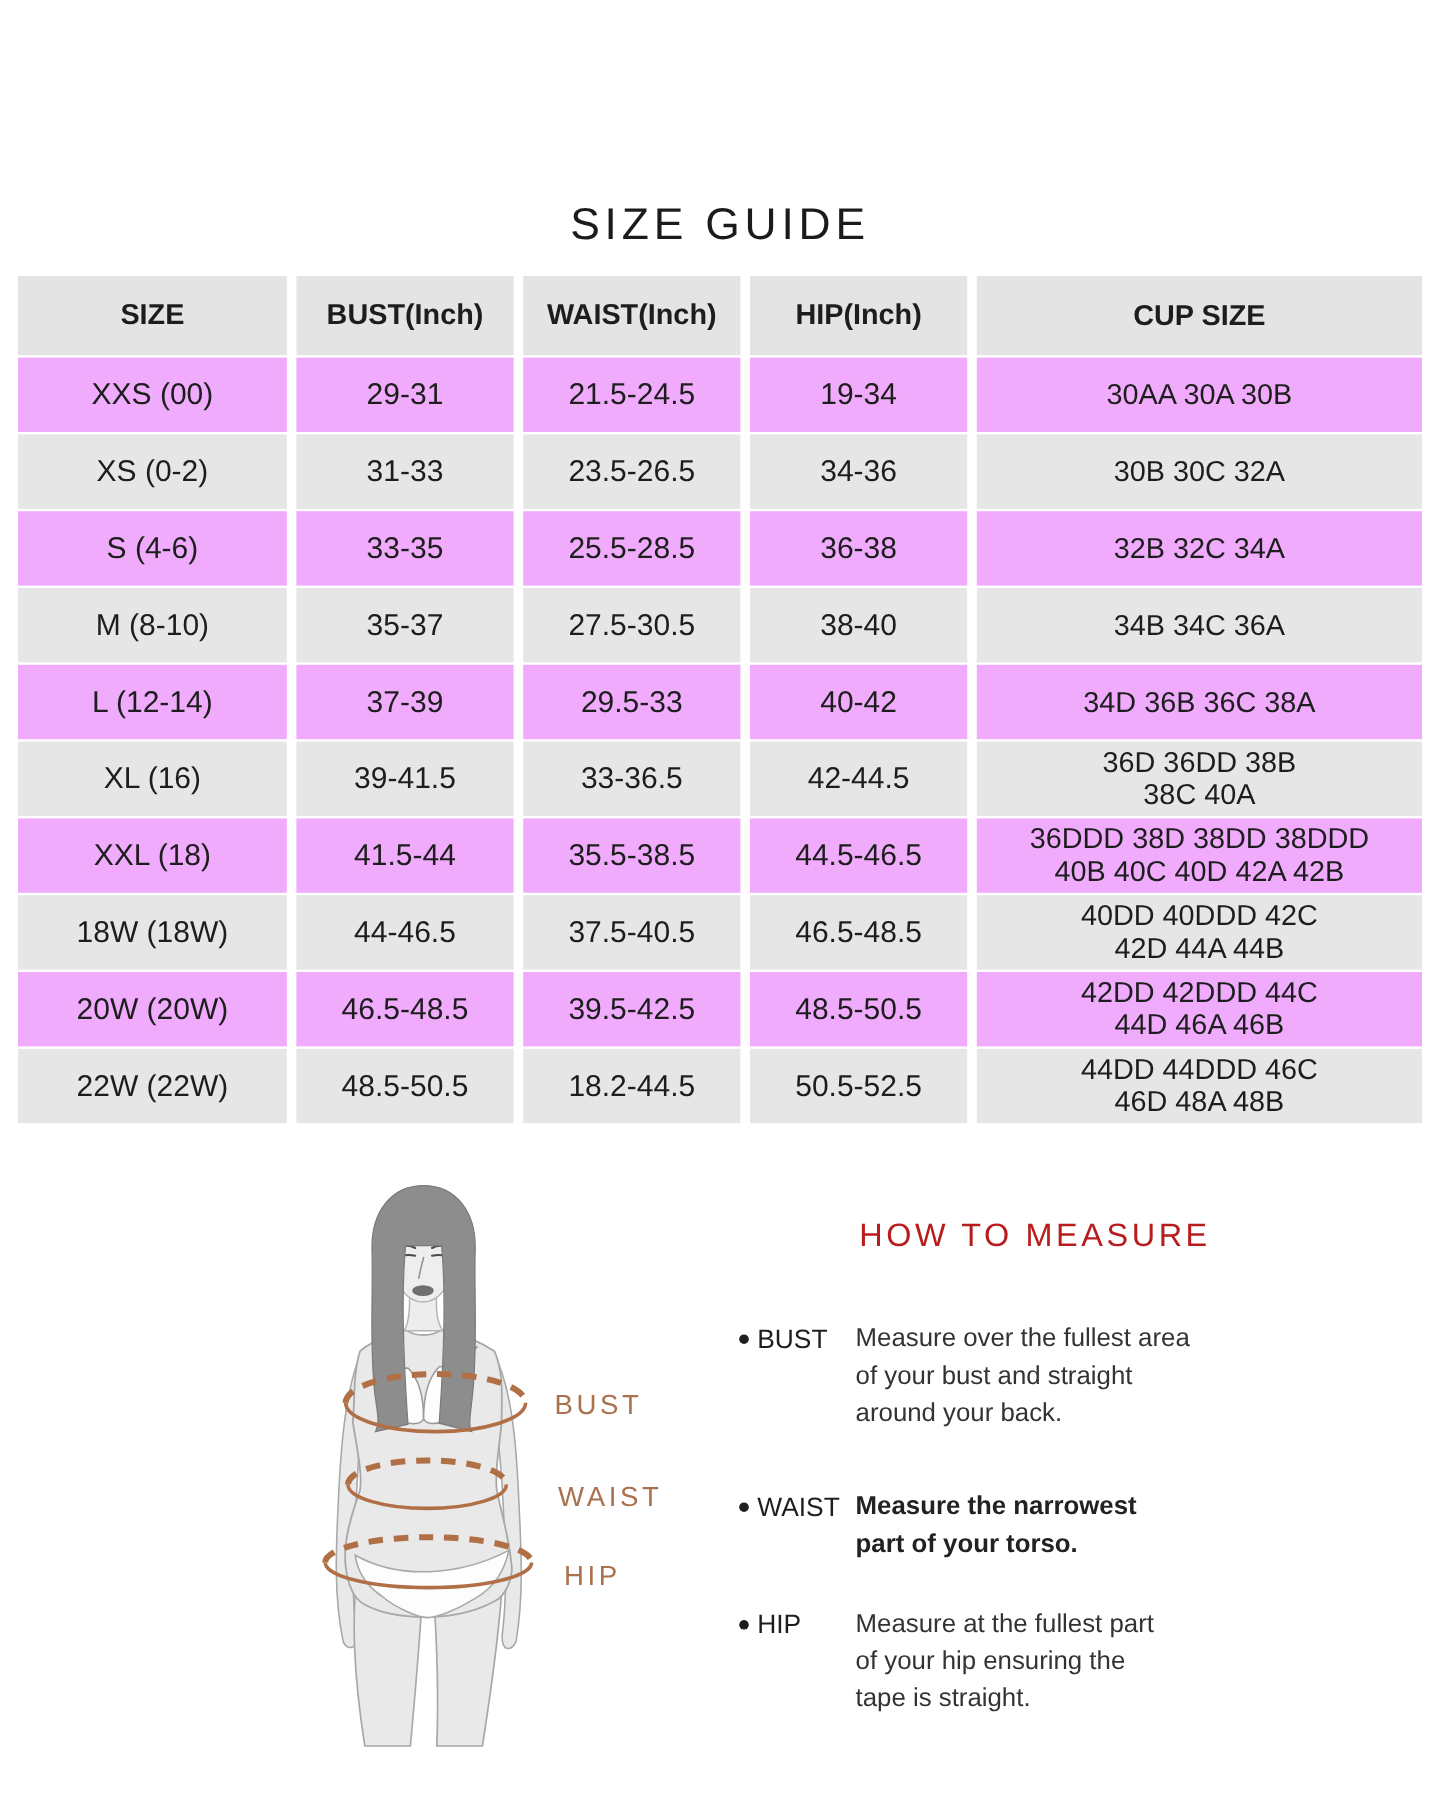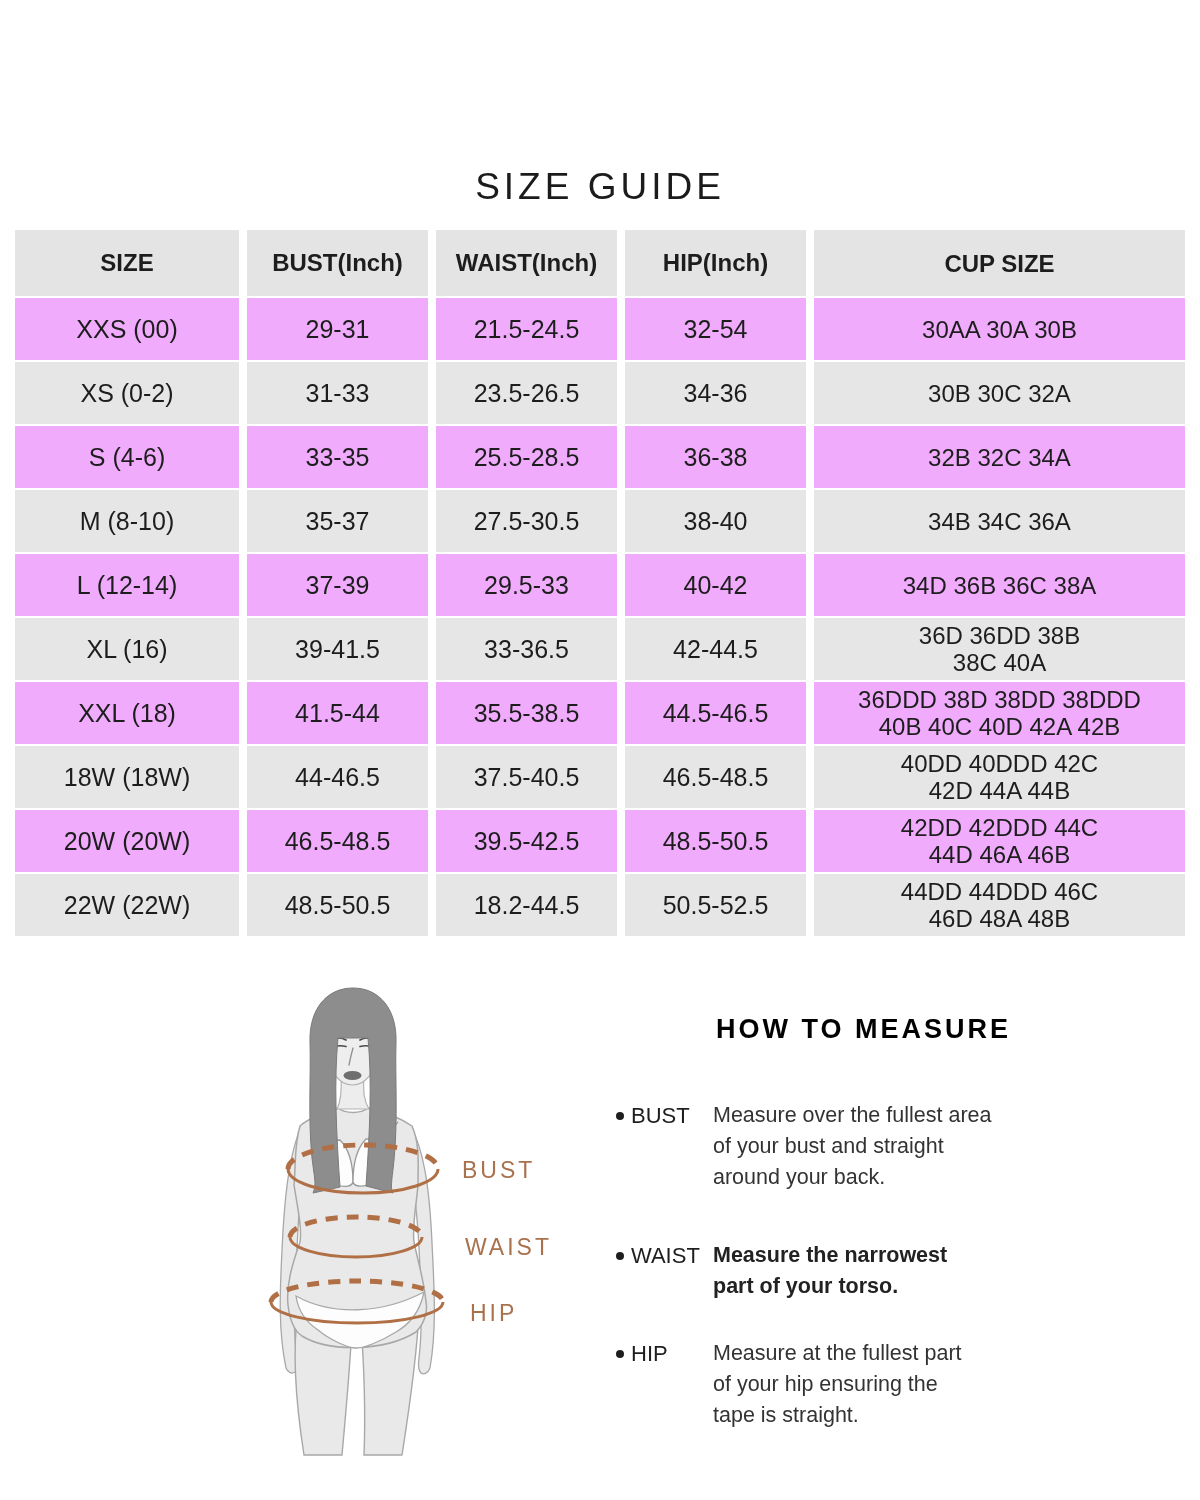--- a/index.html
+++ b/index.html
@@ -24,21 +24,21 @@
   .c-cup{flex:1;font-size:24px;line-height:27px;}
   .t-row.head .t-cell{height:66px;font-weight:bold;font-size:24px;background:#e4e4e4;}
   .t-row.data .t-cell{height:62px;}
   .t-row.light .t-cell{background:#f0abfc;}
   .t-row.shade .t-cell{background:#e6e6e6;}
   
   .measure-figure{position:absolute;left:240px;top:980px;width:400px;height:500px;}
   
   .htm-heading{
     position:absolute;left:716px;top:1014px;
-    font-size:27px;letter-spacing:3px;color:#000000;font-weight:700;
+    font-size:27px;letter-spacing:3px;color:#b91c1c;font-weight:400;
   }
   .m-item{position:absolute;left:616px;width:480px;display:flex;align-items:flex-start;}
   .m-item.bust{top:1100px;}
   .m-item.waist{top:1240px;}
   .m-item.hip{top:1338px;}
   .m-label{
     width:97px;flex:none;display:flex;align-items:center;
     font-size:22px;color:#1e1e1e;line-height:31px;
   }
   .bullet-dot{
@@ -59,21 +59,21 @@
     <div class="t-cell c-bust">BUST(Inch)</div>
     <div class="t-cell c-waist">WAIST(Inch)</div>
     <div class="t-cell c-hip">HIP(Inch)</div>
     <div class="t-cell c-cup">CUP SIZE</div>
   </div>
 
   <div class="t-row data light">
     <div class="t-cell c-size">XXS (00)</div>
     <div class="t-cell c-bust">29-31</div>
     <div class="t-cell c-waist">21.5-24.5</div>
-    <div class="t-cell c-hip">32-54</div>
+    <div class="t-cell c-hip">19-34</div>
     <div class="t-cell c-cup">
       <div>30AA 30A 30B</div>
       <div></div>
     </div>
   </div>
 
   <div class="t-row data shade">
     <div class="t-cell c-size">XS (0-2)</div>
     <div class="t-cell c-bust">31-33</div>
     <div class="t-cell c-waist">23.5-26.5</div>

